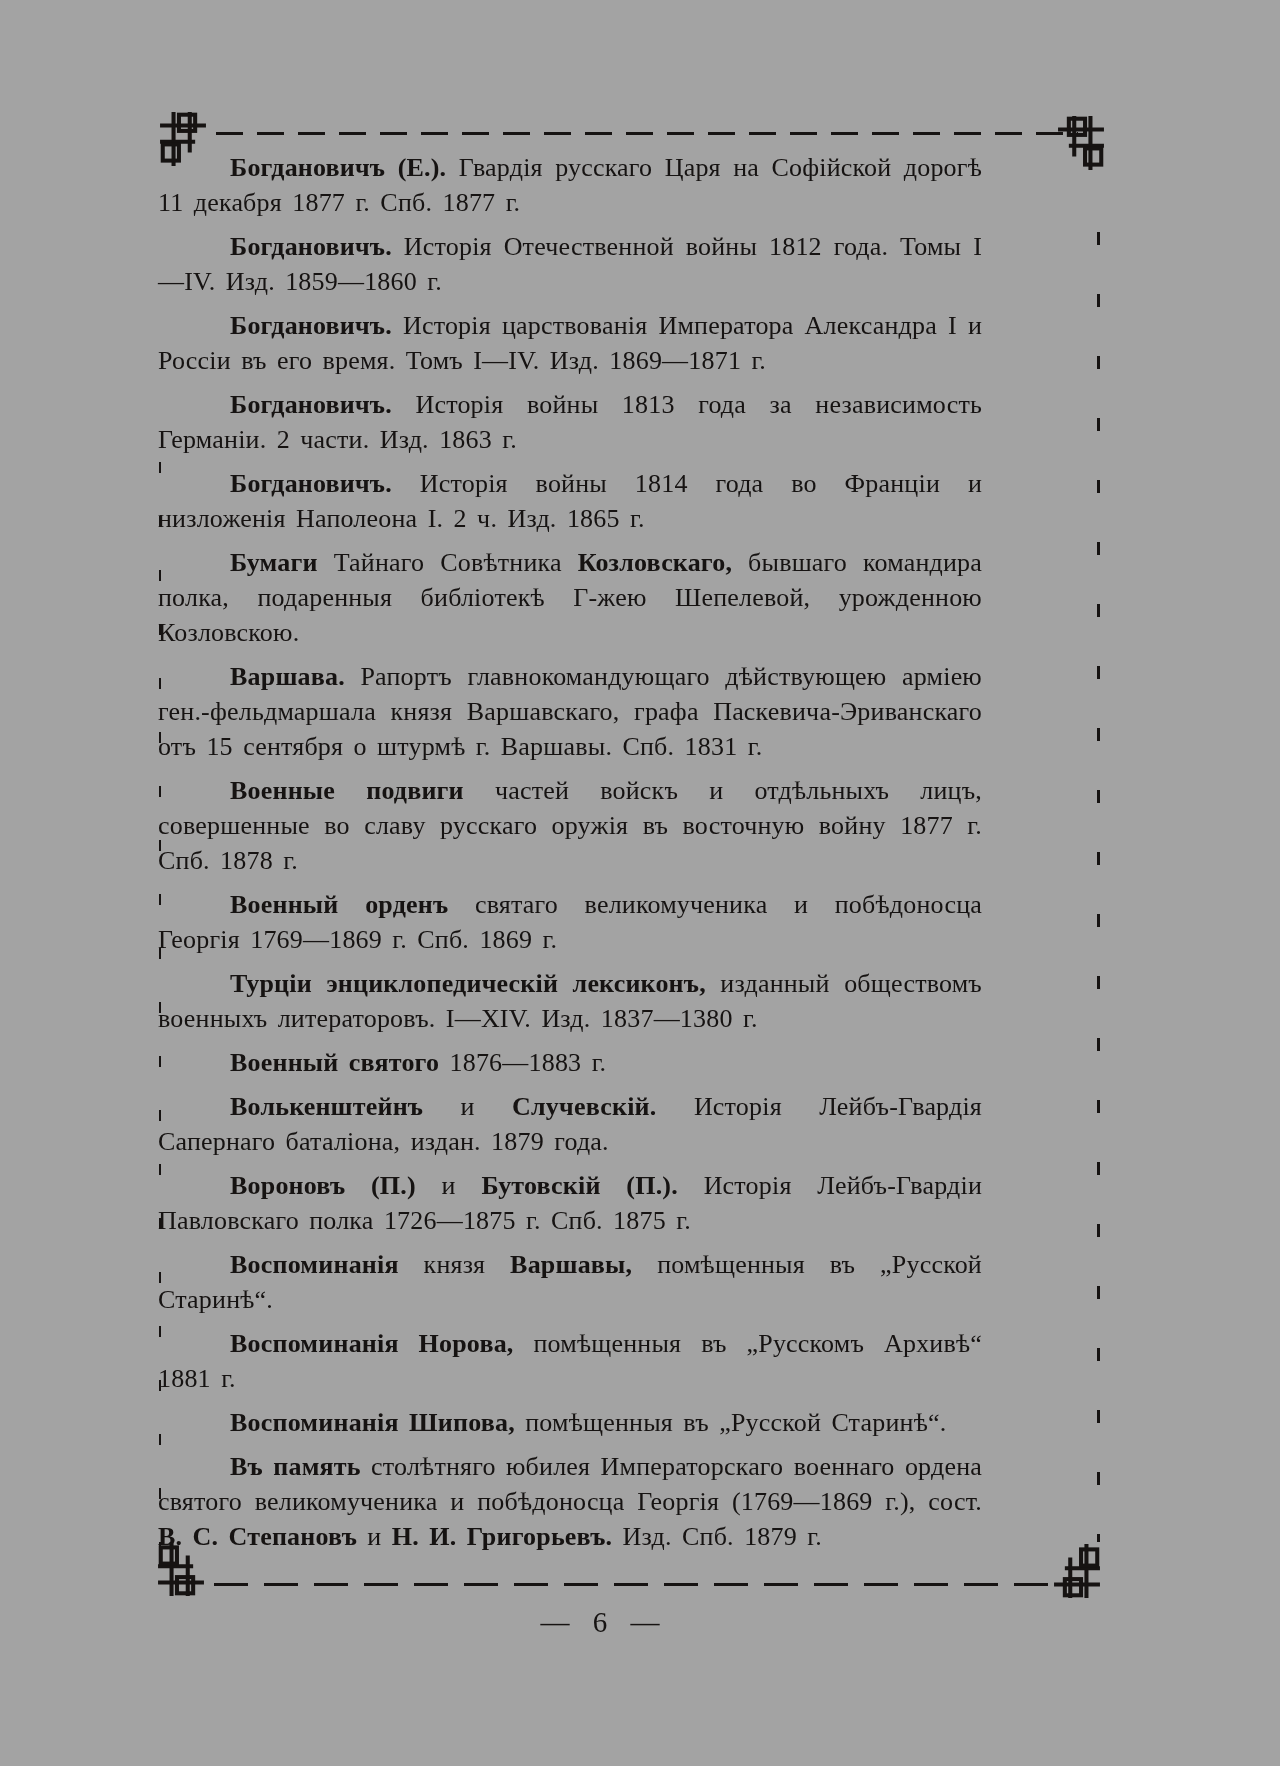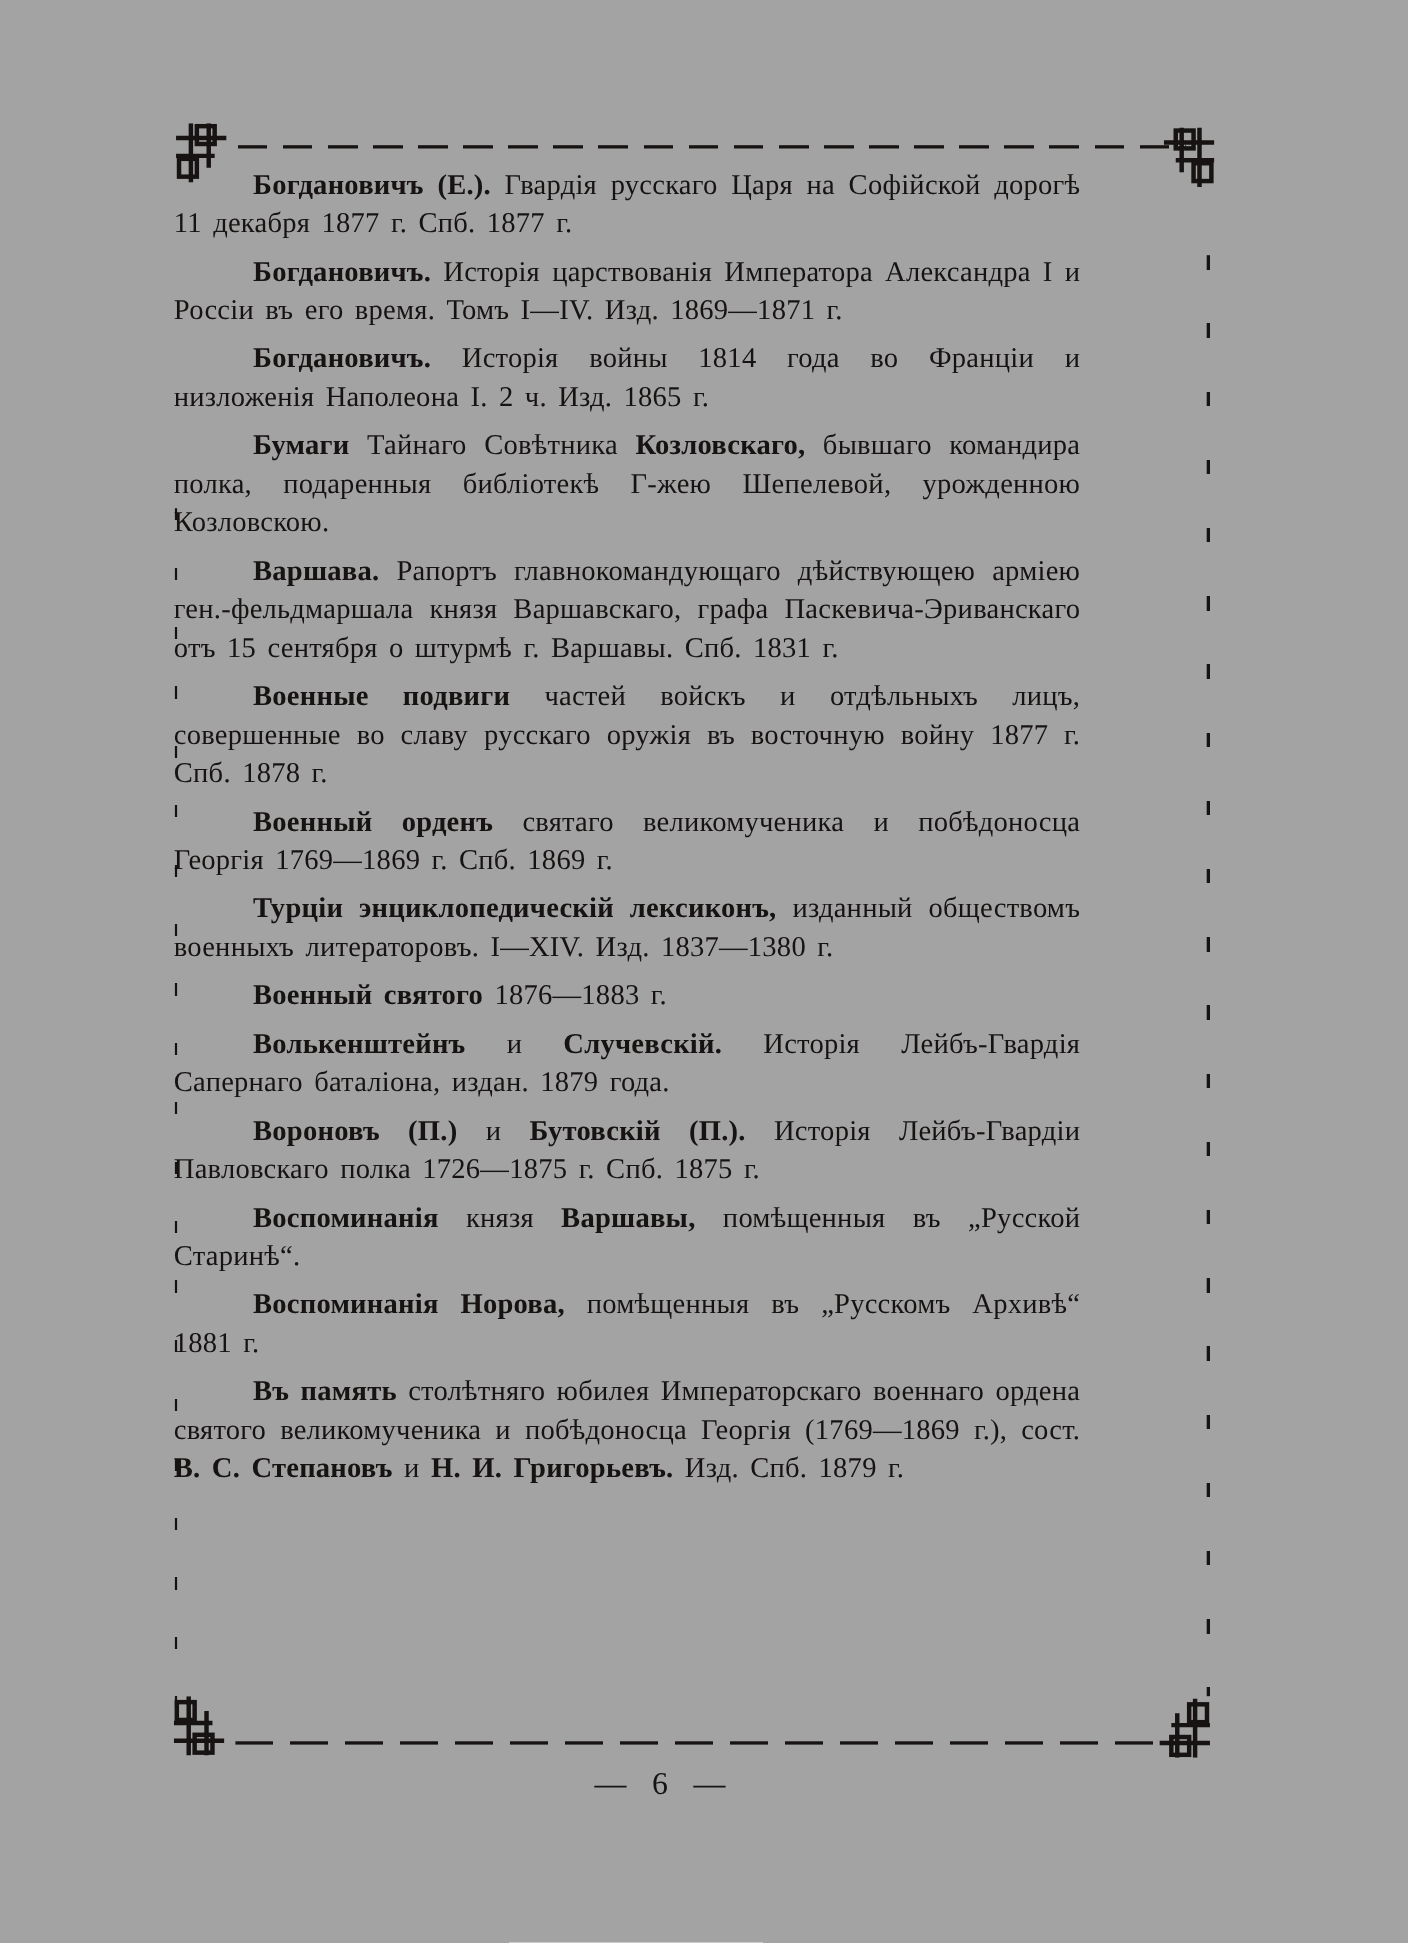--- a/index.html
+++ b/index.html
@@ -93,30 +93,33 @@
   <span class="corner corner-br">
     <svg viewBox="0 0 34 40" fill="none" stroke="#161312" stroke-width="3">
       <path d="M0 10 H34 M10 0 V40 M0 22 H26 M22 0 V30"></path>
       <rect x="14" y="2" width="12" height="12"></rect>
       <rect x="2" y="24" width="12" height="12"></rect>
     </svg>
   </span>
 
   <div class="text-block" id="bib-list">
       <p class="entry"><span class="lead">Богдановичъ (Е.).</span><span class="body"> Гвардія русскаго Царя на Софійской дорогѣ 11 декабря 1877 г. Спб. 1877 г.</span></p>
+      <p class="entry"><span class="lead">Богдановичъ.</span><span class="body"> Исторія Отечественной войны 1812 года. Томы I—IV. Изд. 1859—1860 г.</span></p>
       <p class="entry"><span class="lead">Богдановичъ.</span><span class="body"> Исторія царствованія Императора Александра I и Россіи въ его время. Томъ I—IV. Изд. 1869—1871 г.</span></p>
+      <p class="entry"><span class="lead">Богдановичъ.</span><span class="body"> Исторія войны 1813 года за независимость Германіи. 2 части. Изд. 1863 г.</span></p>
       <p class="entry"><span class="lead">Богдановичъ.</span><span class="body"> Исторія войны 1814 года во Франціи и низложенія Наполеона I. 2 ч. Изд. 1865 г.</span></p>
       <p class="entry"><span class="lead">Бумаги</span><span class="body"> Тайнаго Совѣтника </span><span class="lead">Козловскаго,</span><span class="body"> бывшаго командира полка, подаренныя библіотекѣ Г-жею Шепелевой, урожденною Козловскою.</span></p>
       <p class="entry"><span class="lead">Варшава.</span><span class="body"> Рапортъ главнокомандующаго дѣйствующею арміею ген.-фельдмаршала князя Варшавскаго, графа Паскевича-Эриванскаго отъ 15 сентября о штурмѣ г. Варшавы. Спб. 1831 г.</span></p>
       <p class="entry"><span class="lead">Военные подвиги</span><span class="body"> частей войскъ и отдѣльныхъ лицъ, совершенные во славу русскаго оружія въ восточную войну 1877 г. Спб. 1878 г.</span></p>
       <p class="entry"><span class="lead">Военный орденъ</span><span class="body"> святаго великомученика и побѣдоносца Георгія 1769—1869 г. Спб. 1869 г.</span></p>
       <p class="entry"><span class="lead">Турціи энциклопедическій лексиконъ,</span><span class="body"> изданный обществомъ военныхъ литераторовъ. I—XIV. Изд. 1837—1380 г.</span></p>
       <p class="entry"><span class="lead">Военный святого</span><span class="body"> 1876—1883 г.</span></p>
       <p class="entry"><span class="lead">Волькенштейнъ</span><span class="body"> и </span><span class="lead">Случевскій.</span><span class="body"> Исторія Лейбъ-Гвардія Сапернаго баталіона, издан. 1879 года.</span></p>
       <p class="entry"><span class="lead">Вороновъ (П.)</span><span class="body"> и </span><span class="lead">Бутовскій (П.).</span><span class="body"> Исторія Лейбъ-Гвардіи Павловскаго полка 1726—1875 г. Спб. 1875 г.</span></p>
       <p class="entry"><span class="lead">Воспоминанія</span><span class="body"> князя </span><span class="lead">Варшавы,</span><span class="body"> помѣщенныя въ „Русской Старинѣ“.</span></p>
       <p class="entry"><span class="lead">Воспоминанія Норова,</span><span class="body"> помѣщенныя въ „Русскомъ Архивѣ“ 1881 г.</span></p>
+      <p class="entry"><span class="lead">Воспоминанія Шипова,</span><span class="body"> помѣщенныя въ „Русской Старинѣ“.</span></p>
       <p class="entry"><span class="lead">Въ память</span><span class="body"> столѣтняго юбилея Императорскаго военнаго ордена святого великомученика и побѣдоносца Георгія (1769—1869 г.), сост. </span><span class="lead">В. С. Степановъ</span><span class="body"> и </span><span class="lead">Н. И. Григорьевъ.</span><span class="body"> Изд. Спб. 1879 г.</span></p>
     </div>
 
   <div class="page-number">— 6 —</div>
 
 </div>
 
 </body></html>

